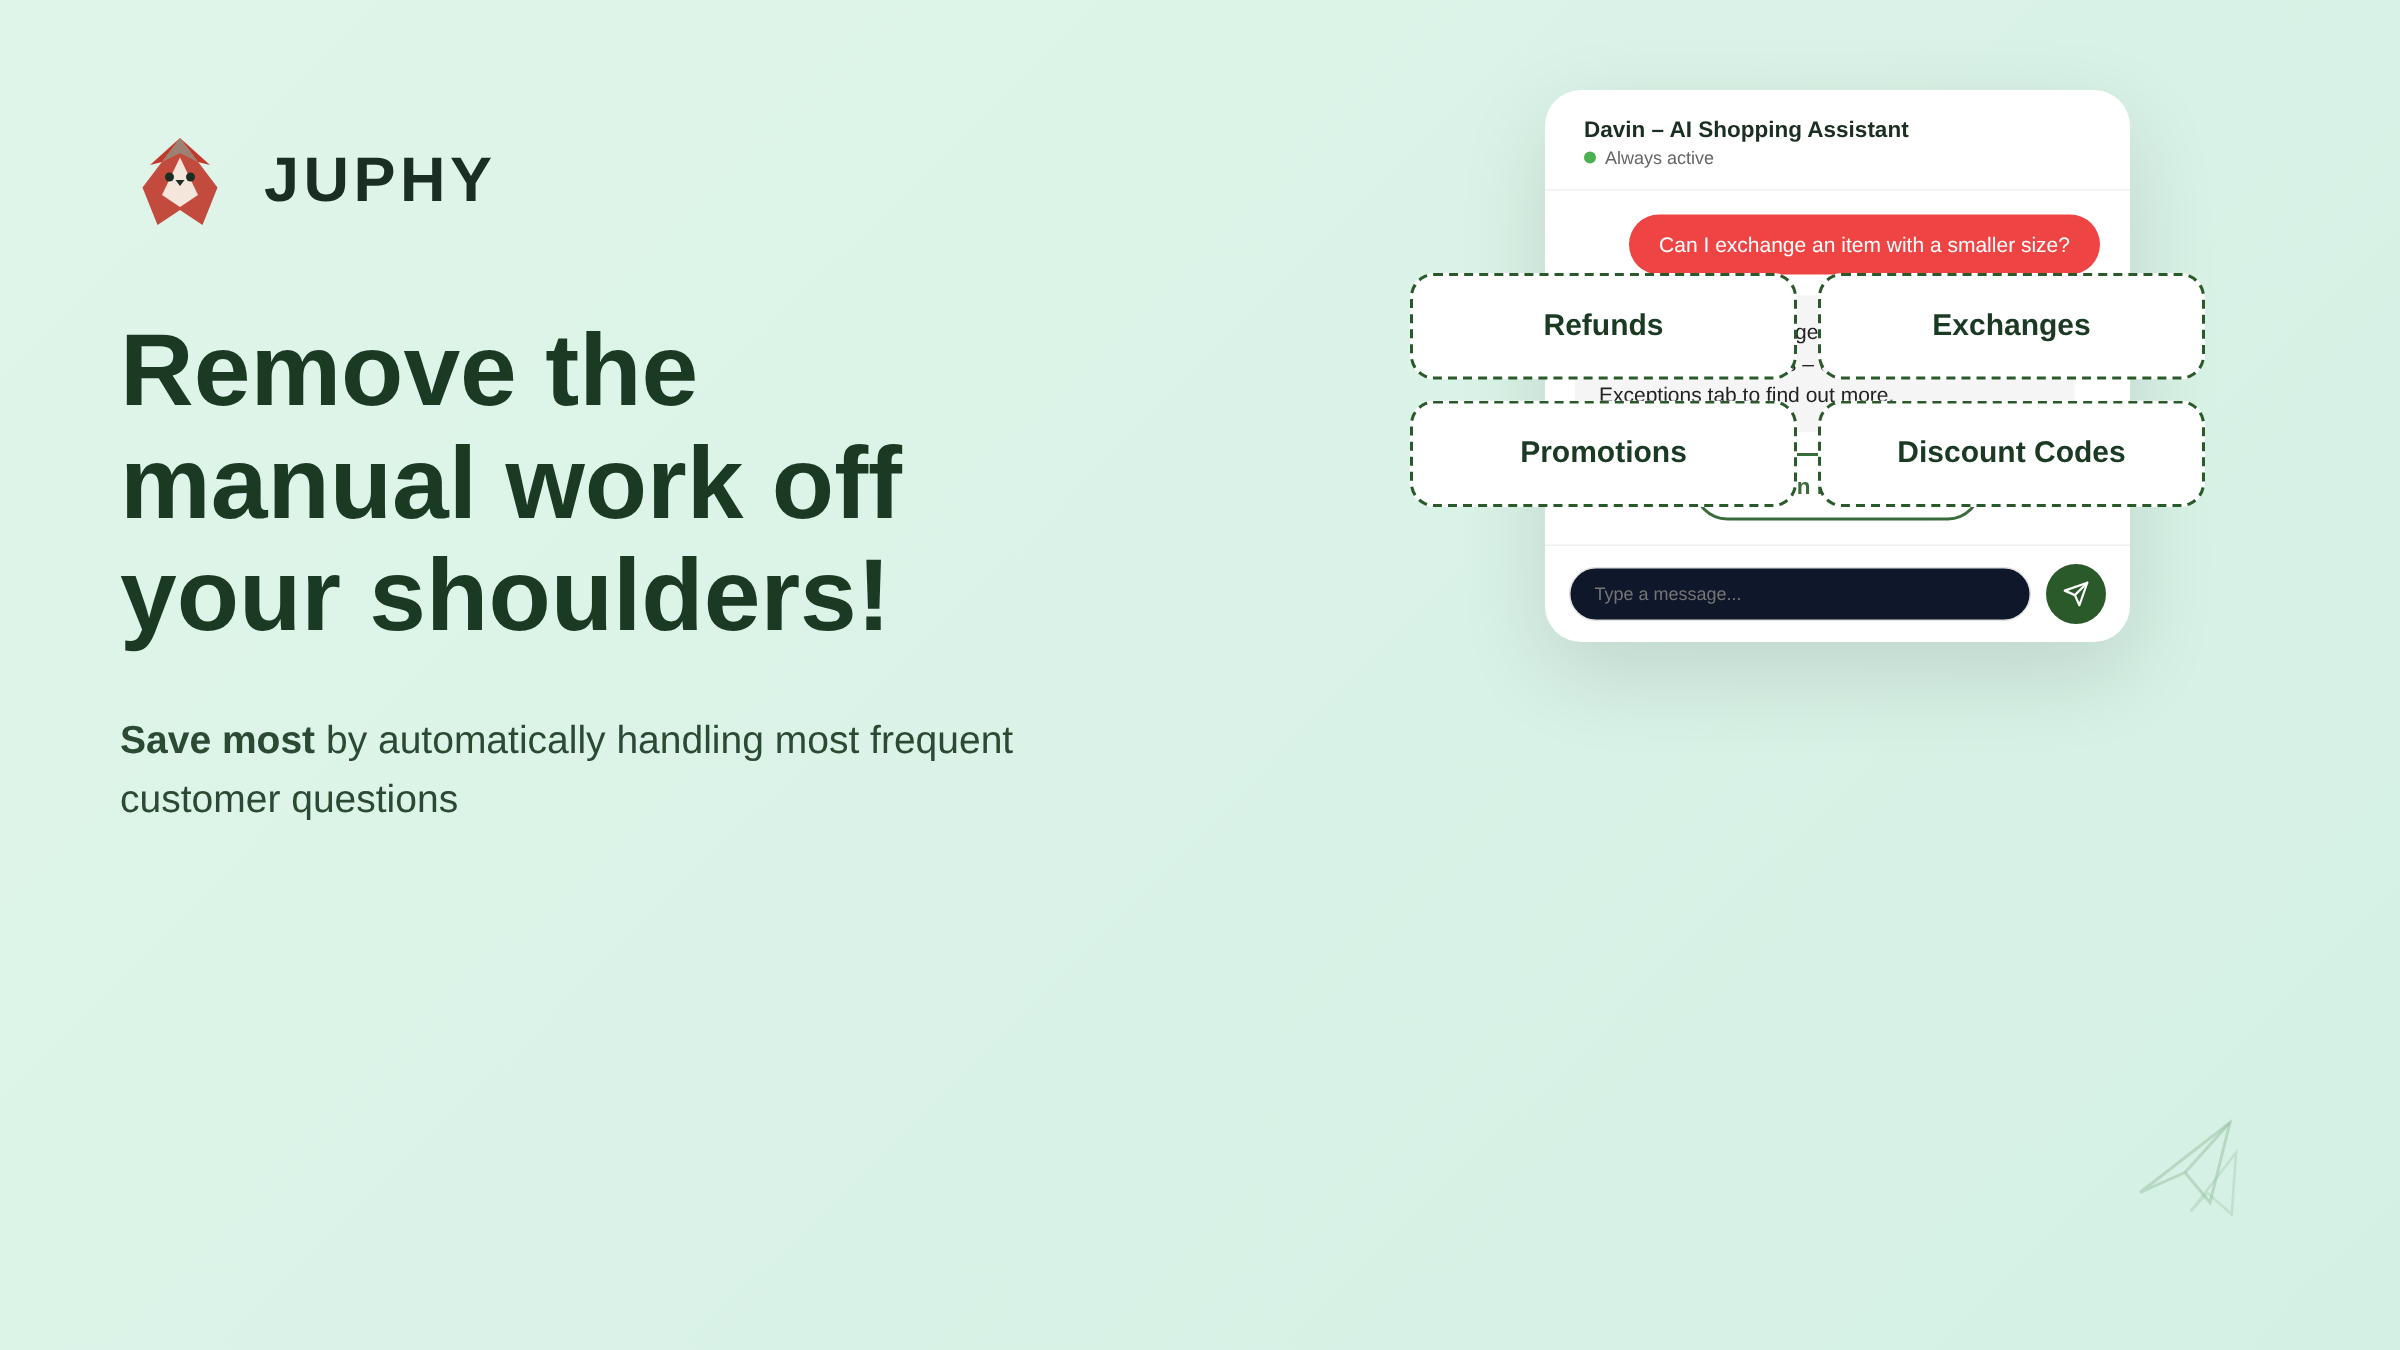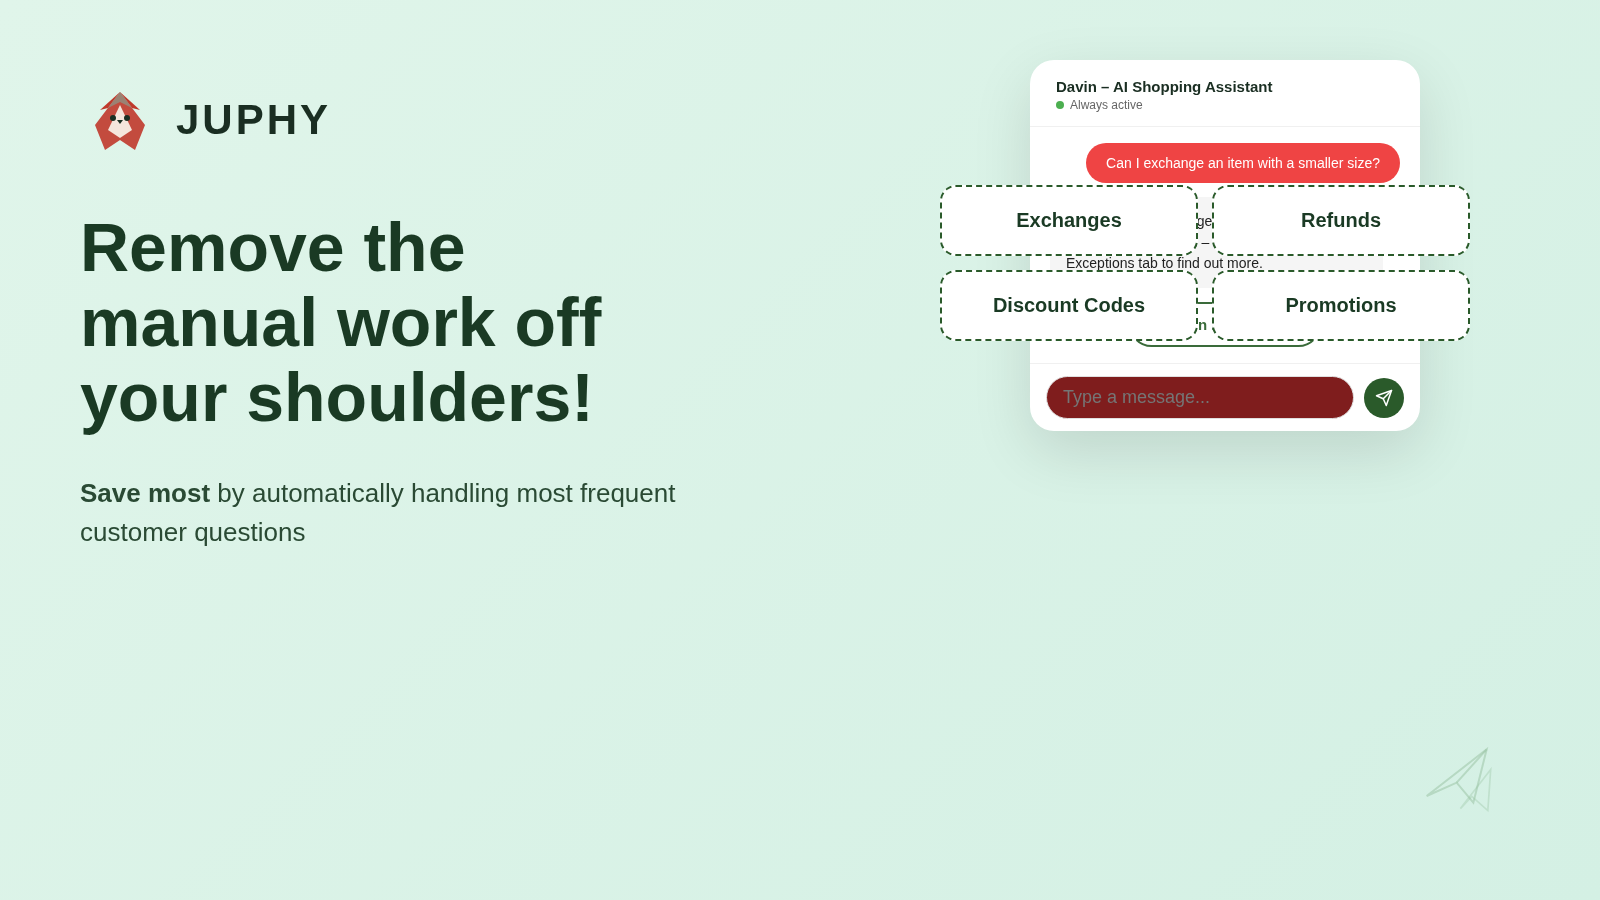--- a/index.html
+++ b/index.html
@@ -189,24 +189,24 @@
       display: flex;
       align-items: center;
       gap: 10px;
     }
 
     .message-input {
       flex: 1;
       border: 1.5px solid #e0e0e0;
       border-radius: 24px;
       padding: 10px 16px;
-      font-size: 18px;
+      font-size: 12px;
       color: #999;
       outline: none;
-      background: #7f1d1d;
+      background: #0f172a;
     }
 
     .send-btn {
       width: 40px;
       height: 40px;
       background: #2a5a2a;
       border-radius: 50%;
       border: none;
       cursor: pointer;
       display: flex;
@@ -288,24 +288,24 @@
 
     <div class="bot-message-2">
       <span>If you wish to exchange an item, this can only be done in our stores – click the Return Exceptions tab to find out more.</span>
     </div>
 
     <button class="return-exceptions-btn">Return Exceptions</button>
 
   </div>
 
   <div class="quick-replies">
+    <button class="quick-reply-btn">Refunds</button>
     <button class="quick-reply-btn">Exchanges</button>
-    <button class="quick-reply-btn">Refunds</button>
+    <button class="quick-reply-btn">Promotions</button>
     <button class="quick-reply-btn">Discount Codes</button>
-    <button class="quick-reply-btn">Promotions</button>
   </div>
 
   <div class="chat-input-area">
     <input class="message-input" type="text" placeholder="Type a message..." style="">
     <button class="send-btn">
 
       <svg width="18" height="18" viewBox="0 0 24 24" fill="none">
         <path d="M22 2L11 13" stroke="white" stroke-width="2" stroke-linecap="round" stroke-linejoin="round"></path>
         <path d="M22 2L15 22L11 13L2 9L22 2Z" stroke="white" stroke-width="2" stroke-linecap="round" stroke-linejoin="round"></path>
       </svg>

